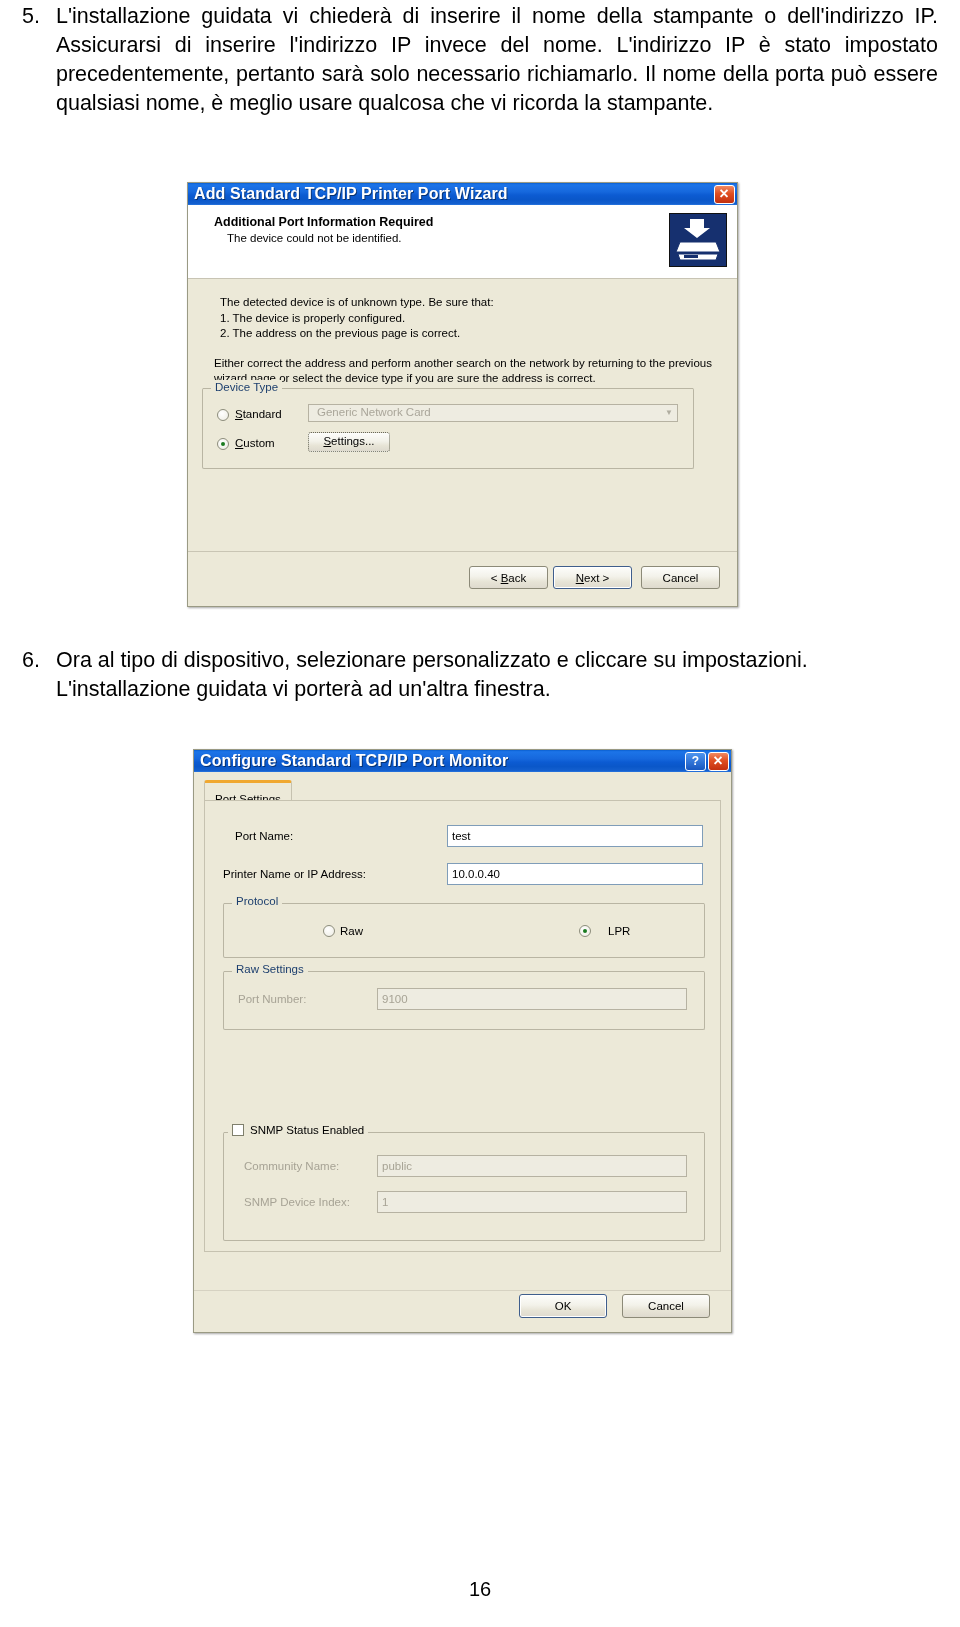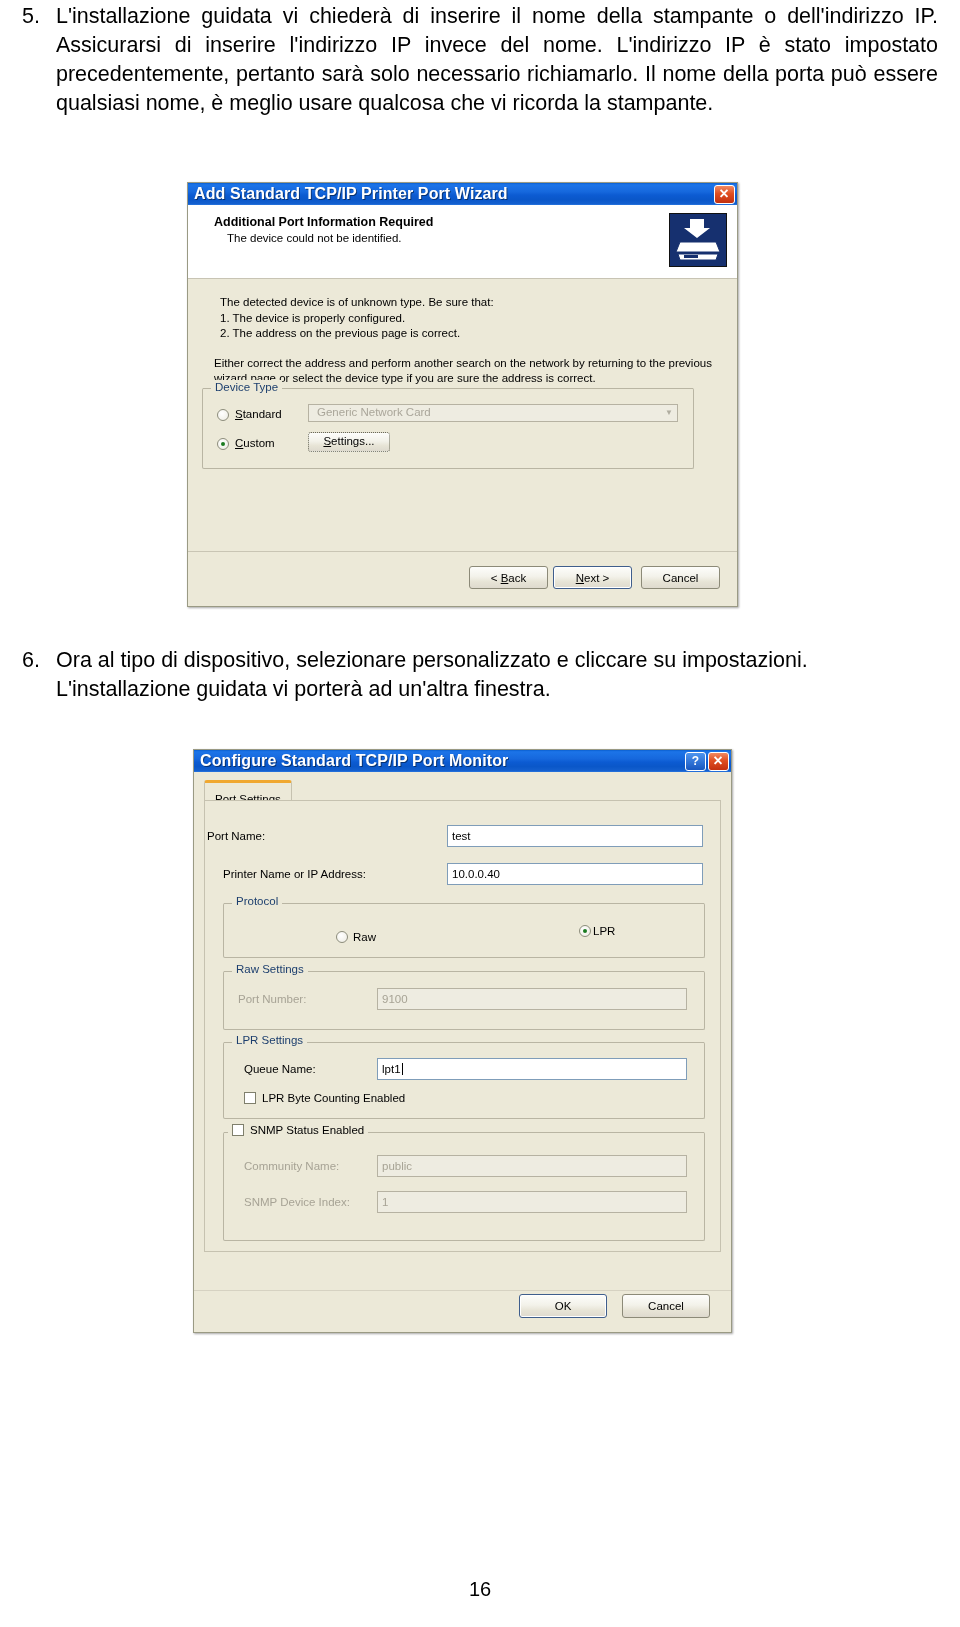--- a/index.html
+++ b/index.html
@@ -444,65 +444,52 @@
   <div class="cfg-inner">
 
     <div class="tabstrip">
       <div class="tab">
         <span>Port Settings</span>
       </div>
     </div>
 
     <div class="tabpage">
 
-      <div class="fld-label" style="left:2px; top:29px;">Port Name:</div>
+      <div class="fld-label" style="left:30px; top:29px;">Port Name:</div>
       <div class="xp-textbox" style="position:absolute; left:242px; top:24px; width:256px; height:22px;">
         <span>test</span>
       </div>
 
       <div class="fld-label" style="left:18px; top:67px;">Printer Name or IP Address:</div>
       <div class="xp-textbox" style="position:absolute; left:242px; top:62px; width:256px; height:22px;">
         <span>10.0.0.40</span>
       </div>
 
       <div class="groupbox" style="left:18px; top:102px; width:480px; height:54px;">
         <div class="gb-top"></div>
         <div class="gb-legend">Protocol</div>
-        <div class="ctl-row" style="position:absolute; left:112px; top:22px;margin-top:6px;">
+        <div class="ctl-row" style="position:absolute; left:99px; top:22px;">
           <span class="radio"></span>
           <span style="margin-left:5px;">Raw</span>
         </div>
         <div class="ctl-row" style="position:absolute; left:355px; top:22px;">
           <span class="radio checked"></span>
-          <span style="margin-left:2px;text-align:center;">LPR</span>
+          <span style="margin-left:17px;text-align:center;">LPR</span>
         </div>
       </div>
 
       <div class="groupbox" style="left:18px; top:170px; width:480px; height:58px;">
         <div class="gb-top"></div>
         <div class="gb-legend">Raw Settings</div>
         <div class="fld-label disabled" style="left:14px; top:22px;">Port Number:</div>
         <div class="xp-textbox disabled" style="position:absolute; left:153px; top:17px; width:310px; height:22px;">
           <span>9100</span>
         </div>
       </div>
 
-      <div class="groupbox" style="left:18px; top:241px; width:480px; height:76px;">
-        <div class="gb-top"></div>
-        <div class="gb-legend">LPR Settings</div>
-        <div class="fld-label" style="left:20px; top:21px;">Queue Name:</div>
-        <div class="xp-textbox" style="position:absolute; left:153px; top:16px; width:310px; height:22px;">
-          <span>lpt1</span>
-            <span class="caret"></span>
-        </div>
-        <div class="ctl-row" style="position:absolute; left:20px; top:50px;">
-          <span class="checkbox"></span>
-          <span style="margin-left:6px;">LPR Byte Counting Enabled</span>
-        </div>
-      </div>
 
       <div class="groupbox" style="left:18px; top:331px; width:480px; height:108px;">
         <div class="gb-top"></div>
         <div class="gb-legend" style="display:flex; align-items:center; left:4px;">
           <span class="checkbox"></span>
           <span style="margin-left:6px; color:#000;">SNMP Status Enabled</span>
         </div>
         <div class="fld-label disabled" style="left:20px; top:28px;">Community Name:</div>
         <div class="xp-textbox disabled" style="position:absolute; left:153px; top:23px; width:310px; height:22px;">
           <span>public</span>

